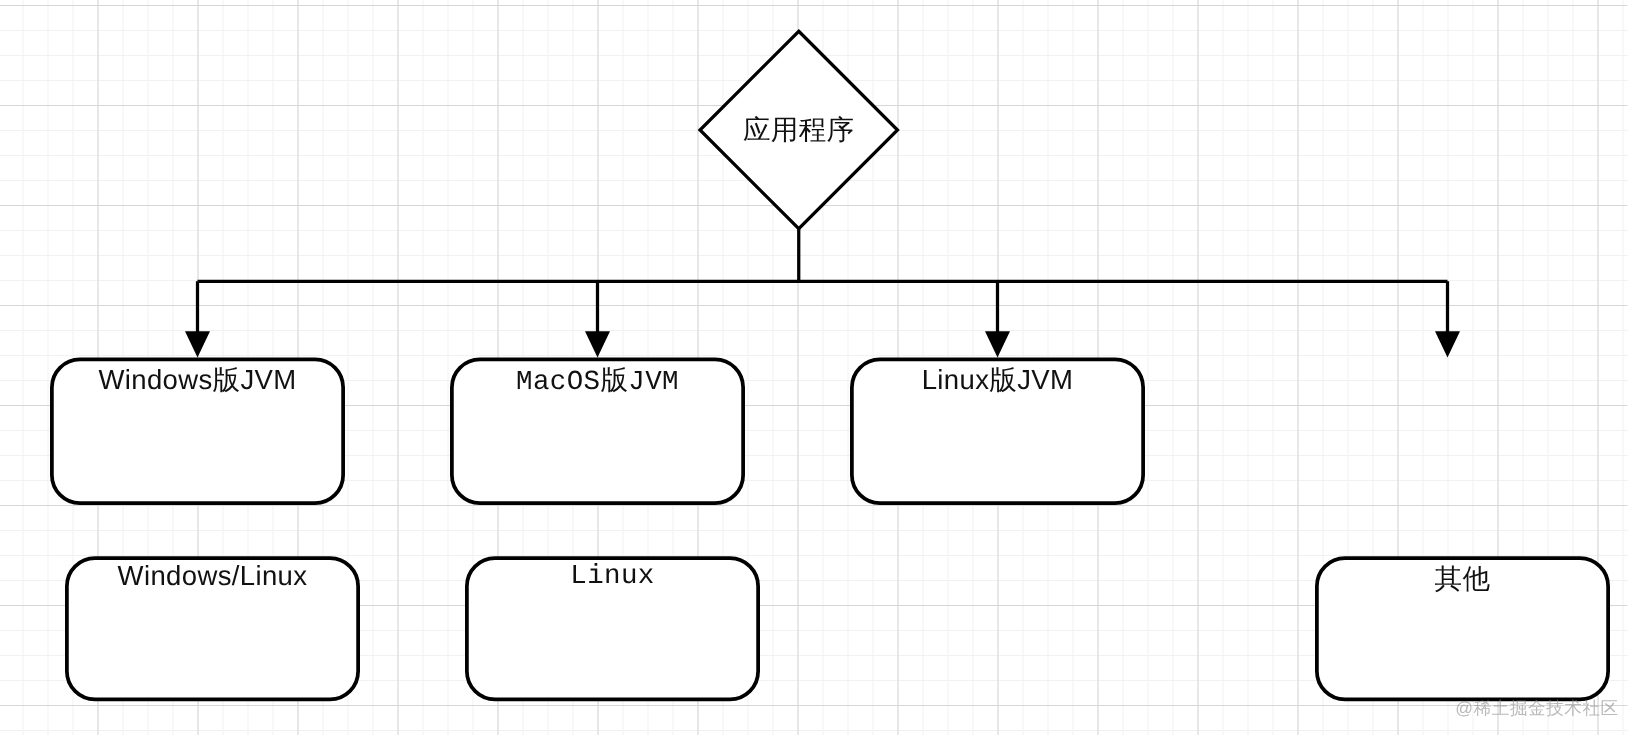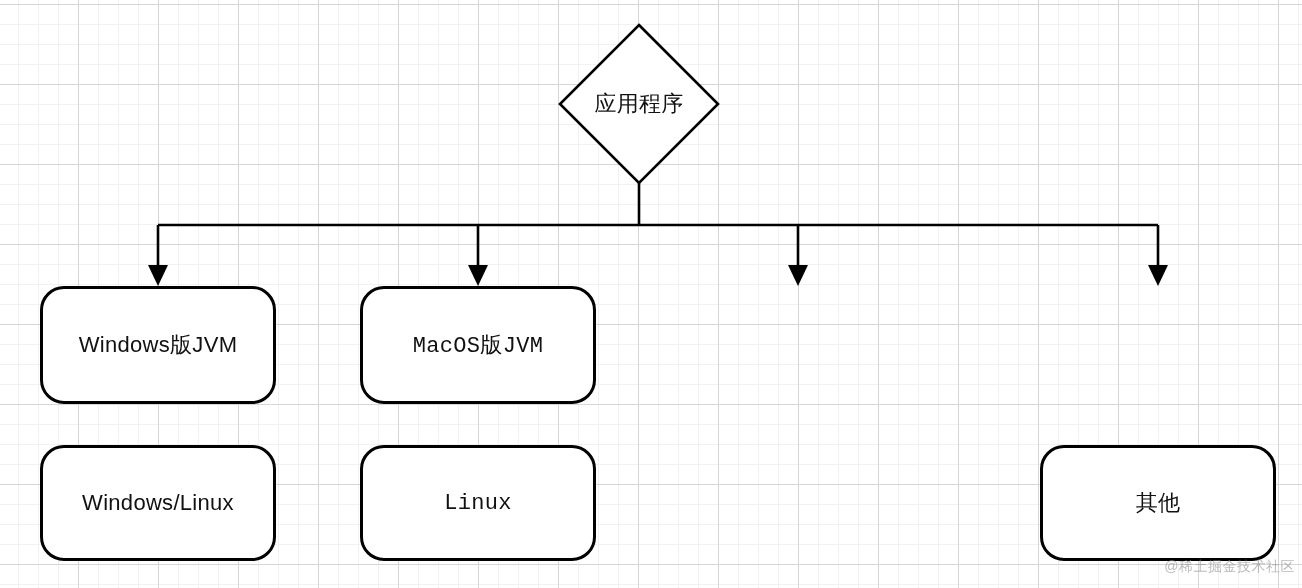--- a/index.html
+++ b/index.html
@@ -63,30 +63,30 @@
     height: 32px;
   }
   .box {
     position: absolute;
     width: 236px;
     background: #ffffff;
     border: 3px solid #000000;
     border-radius: 24px;
     box-sizing: border-box;
     display: flex;
-    align-items: center;
+    align-items: flex-start;
     justify-content: center;
     text-align: center;
     color: #111111;
     font-size: 22px;
     letter-spacing: 0.3px;
     white-space: nowrap;
   }
   .row-jvm { top: 286px; height: 118px; }
-  .row-os  { top: 445px; height: 116px; }
+  .row-os  { top: 445px; height: 116px; margin-left: 12px; }
   .col-0 { left: 40px; }
   .col-1 { left: 360px; font-family: Liberation Mono, monospace; }
   .col-2 { left: 680px; }
   .col-3 { left: 1040px; }
   .watermark {
     position: absolute;
     right: 7px;
     bottom: 12px;
     font-size: 14px;
     letter-spacing: 0.5px;
@@ -120,20 +120,23 @@
   </svg>
 
   <div class="node-label diamond-label">应用程序</div>
 
   <div class="box row-jvm col-0">
     <span>Windows版JVM</span>
   </div>
   <div class="box row-jvm col-1">
     <span>MacOS版JVM</span>
   </div>
+  <div class="box row-jvm col-2">
+    <span>Linux版JVM</span>
+  </div>
 
   <div class="box row-os col-0">
     <span>Windows/Linux</span>
   </div>
   <div class="box row-os col-1">
     <span>Linux</span>
   </div>
   <div class="box row-os col-3">
     <span>其他</span>
   </div>

